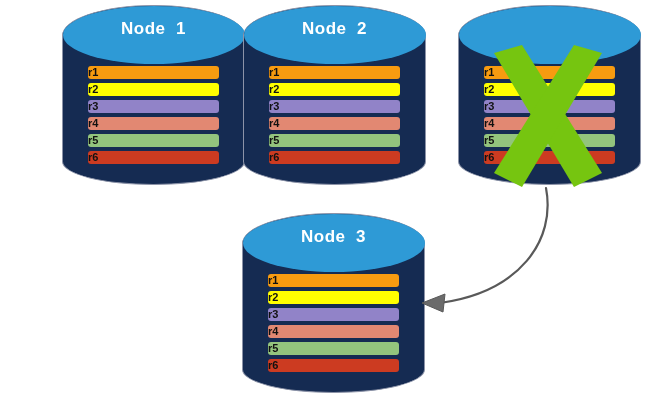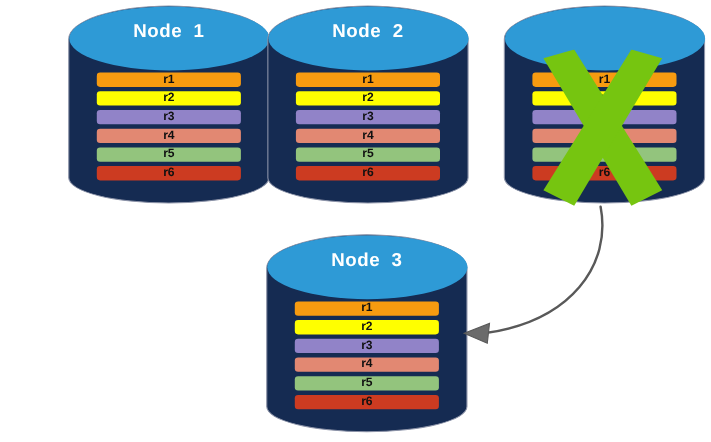--- a/index.html
+++ b/index.html
@@ -63,21 +63,21 @@
   }
   .row {
     position: relative;
     height: 13px;
     margin: 0 auto 4px auto;
     border-radius: 3px;
     color: #111111;
     font-weight: bold;
     font-size: 11px;
     line-height: 13px;
-    text-align: center;
+    text-align: left;
     box-sizing: border-box;
   }
   .row:last-child { margin-bottom: 0; }
 
   
   .xmark {
     position: absolute;
     z-index: 5;
     pointer-events: none;
   }

